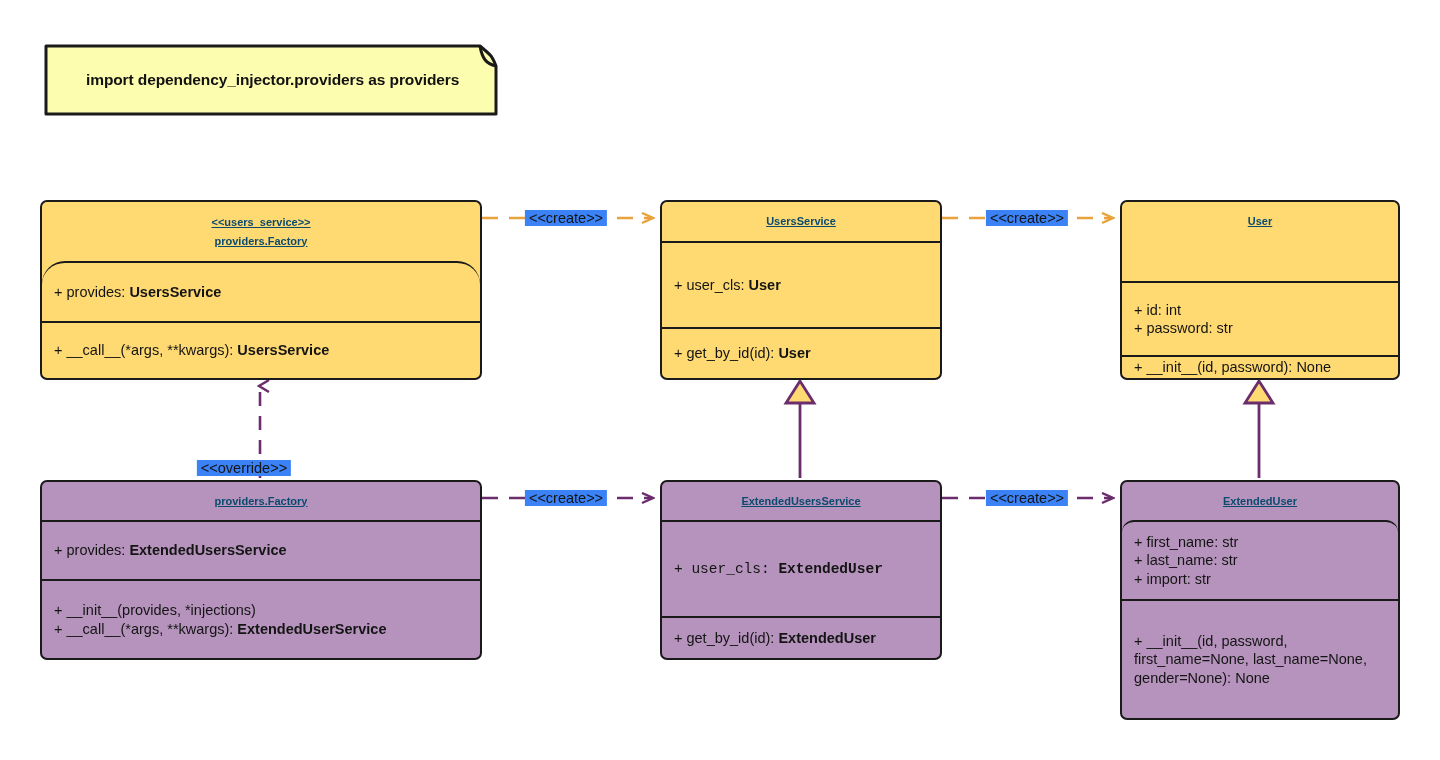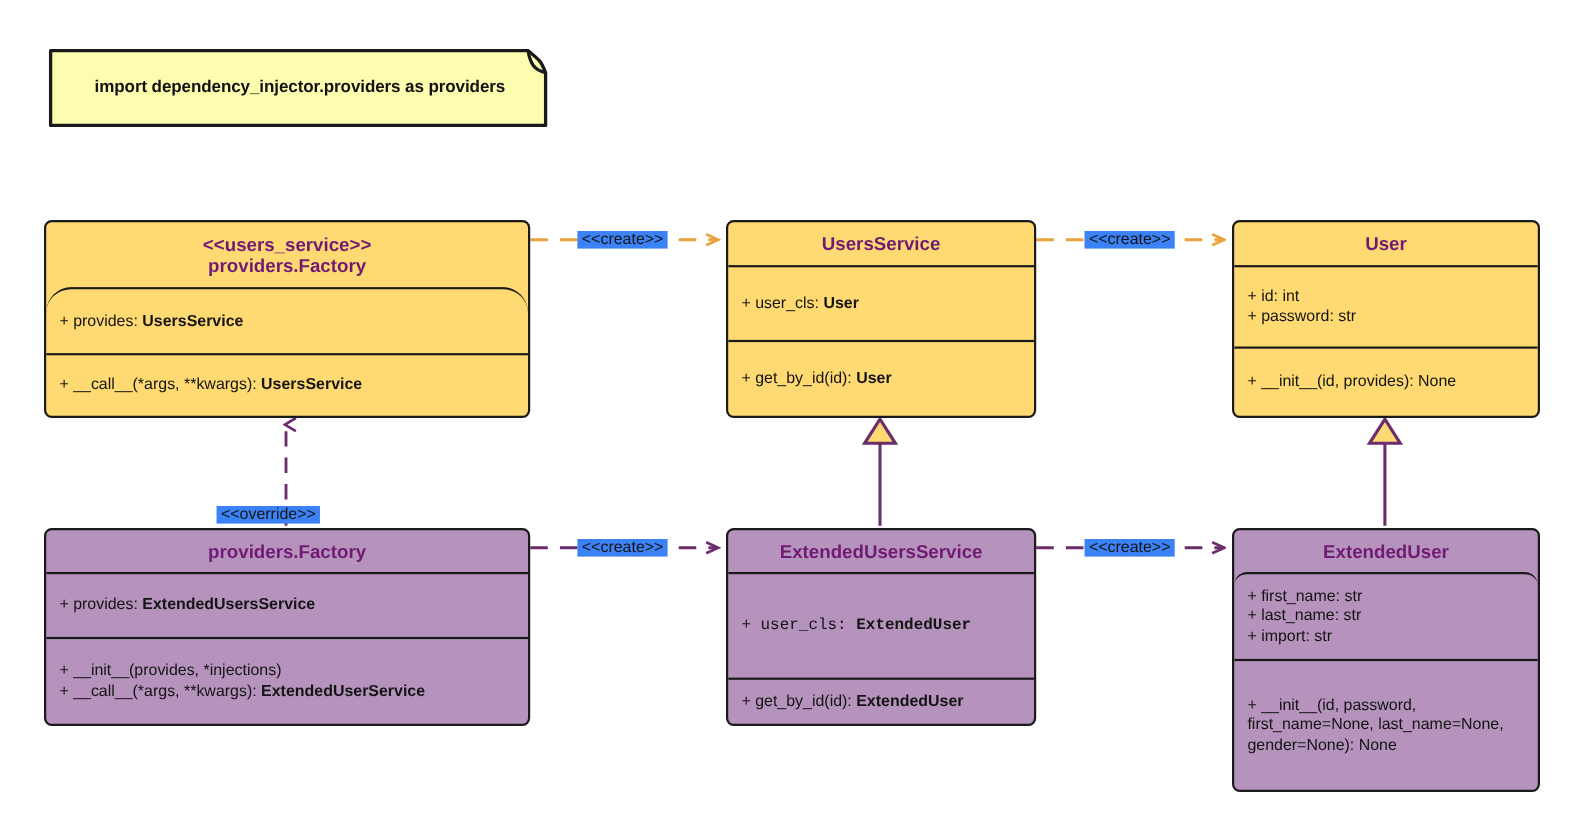--- a/index.html
+++ b/index.html
@@ -69,25 +69,26 @@
     border-top: 2.5px solid #1a1a1a;
   }
   .compartment.header {
     display: flex;
     flex-direction: column;
     align-items: center;
     justify-content: center;
     text-align: center;
   }
   .compartment.header .hline {
-    font-size: 17px;
+    font-size: 11px;
     font-weight: bold;
-    color: #701a75;
+    color: #0c4a6e;
     line-height: 19px;
     white-space: nowrap;
+    text-decoration: underline;
   }
   .compartment.body {
     display: flex;
     flex-direction: column;
     justify-content: center;
     padding: 0 12px;
   }
   .compartment.body .mline {
     font-size: 14.5px;
     color: #141414;
@@ -186,42 +187,42 @@
       <div class="mline">
         <span>+ __call__(*args, **kwargs): </span><b>UsersService</b>
       </div>
     </div>
   </div>
 
   <div class="uml-class fill-yellow" style="left:660px; top:200px; width:282px; height:180px;">
     <div class="compartment header" style="height:39px;">
       <div class="hline">UsersService</div>
     </div>
-    <div class="compartment body" style="height:68px;">
+    <div class="compartment body" style="height:86px;">
       <div class="mline">
         <span>+ user_cls: </span><b>User</b>
       </div>
     </div>
     <div class="compartment body" style="flex:1;">
       <div class="mline">
         <span>+ get_by_id(id): </span><b>User</b>
       </div>
     </div>
   </div>
 
   <div class="uml-class fill-yellow" style="left:1120px; top:200px; width:280px; height:180px;">
     <div class="compartment header" style="height:39px;">
       <div class="hline">User</div>
     </div>
-    <div class="compartment body" style="height:74px;">
+    <div class="compartment body" style="height:74px;margin-top:40px;">
       <div class="mline">+ id: int</div>
       <div class="mline">+ password: str</div>
     </div>
     <div class="compartment body" style="flex:1;">
-      <div class="mline">+ __init__(id, provides): None</div>
+      <div class="mline">+ __init__(id, password): None</div>
     </div>
   </div>
 
   <div class="uml-class fill-purple" style="left:40px; top:480px; width:442px; height:180px;">
     <div class="compartment header" style="height:38px;">
       <div class="hline">providers.Factory</div>
     </div>
     <div class="compartment body" style="height:59px;">
       <div class="mline">
         <span>+ provides: </span><b>ExtendedUsersService</b>

